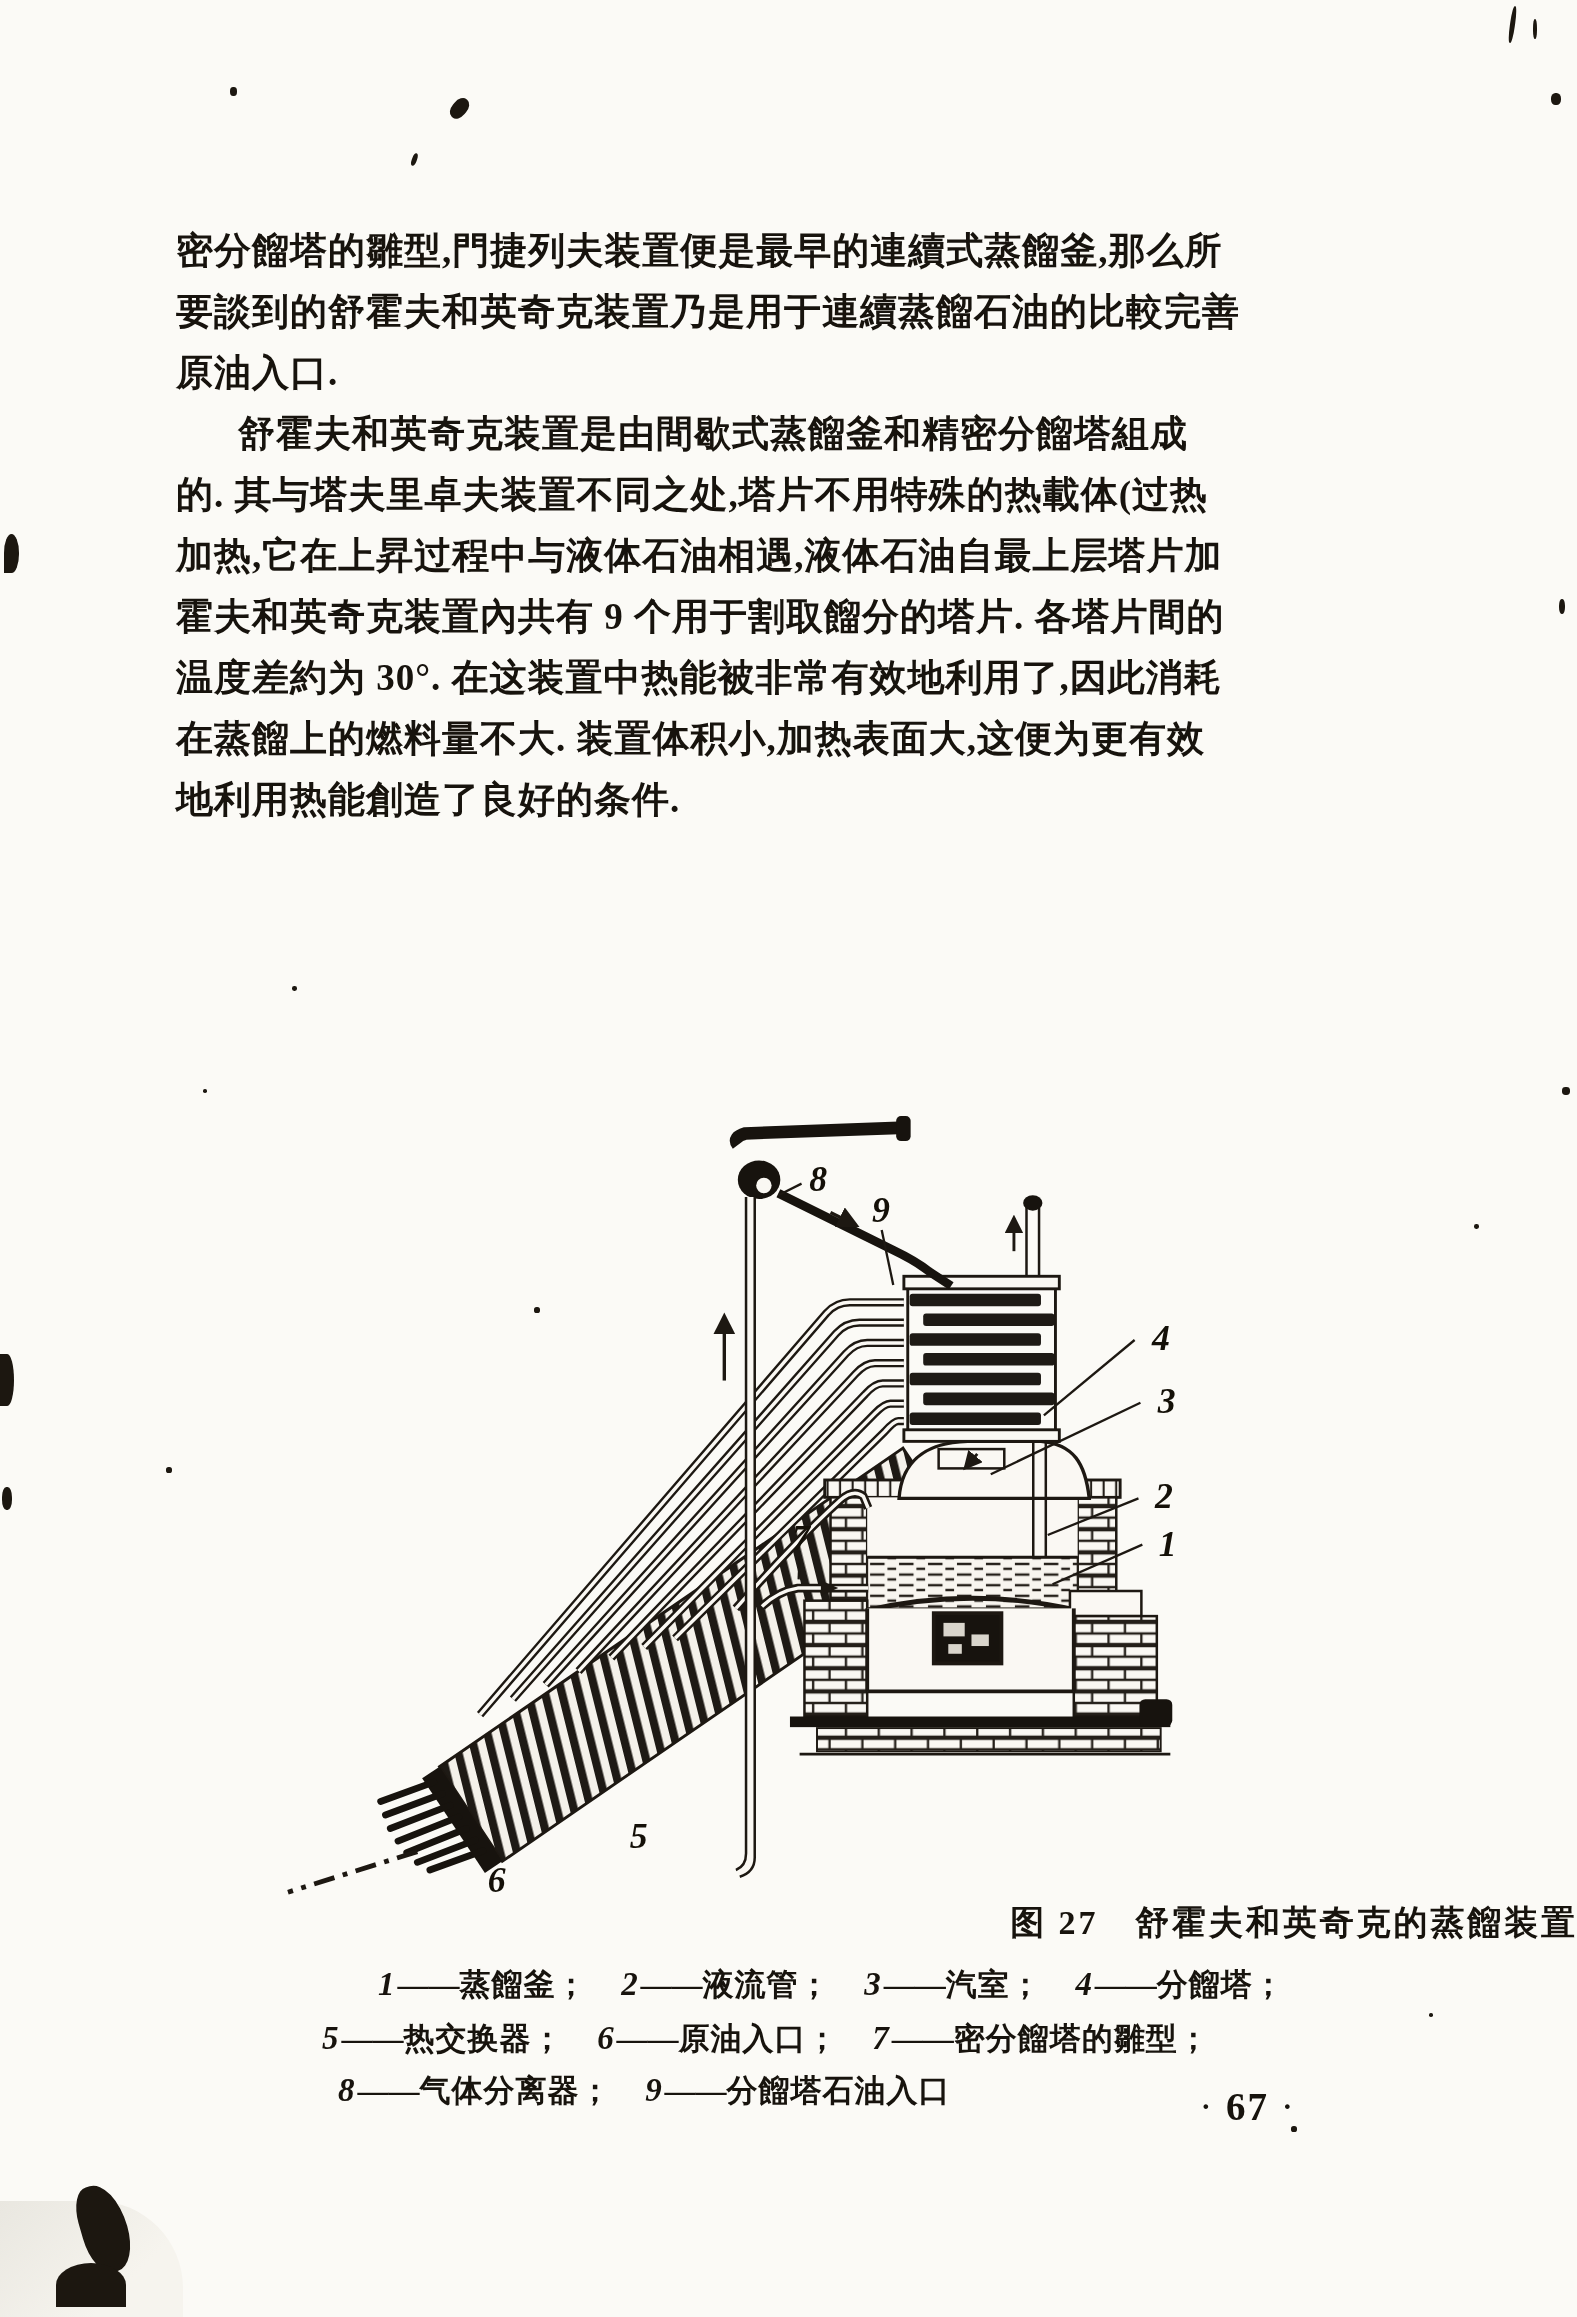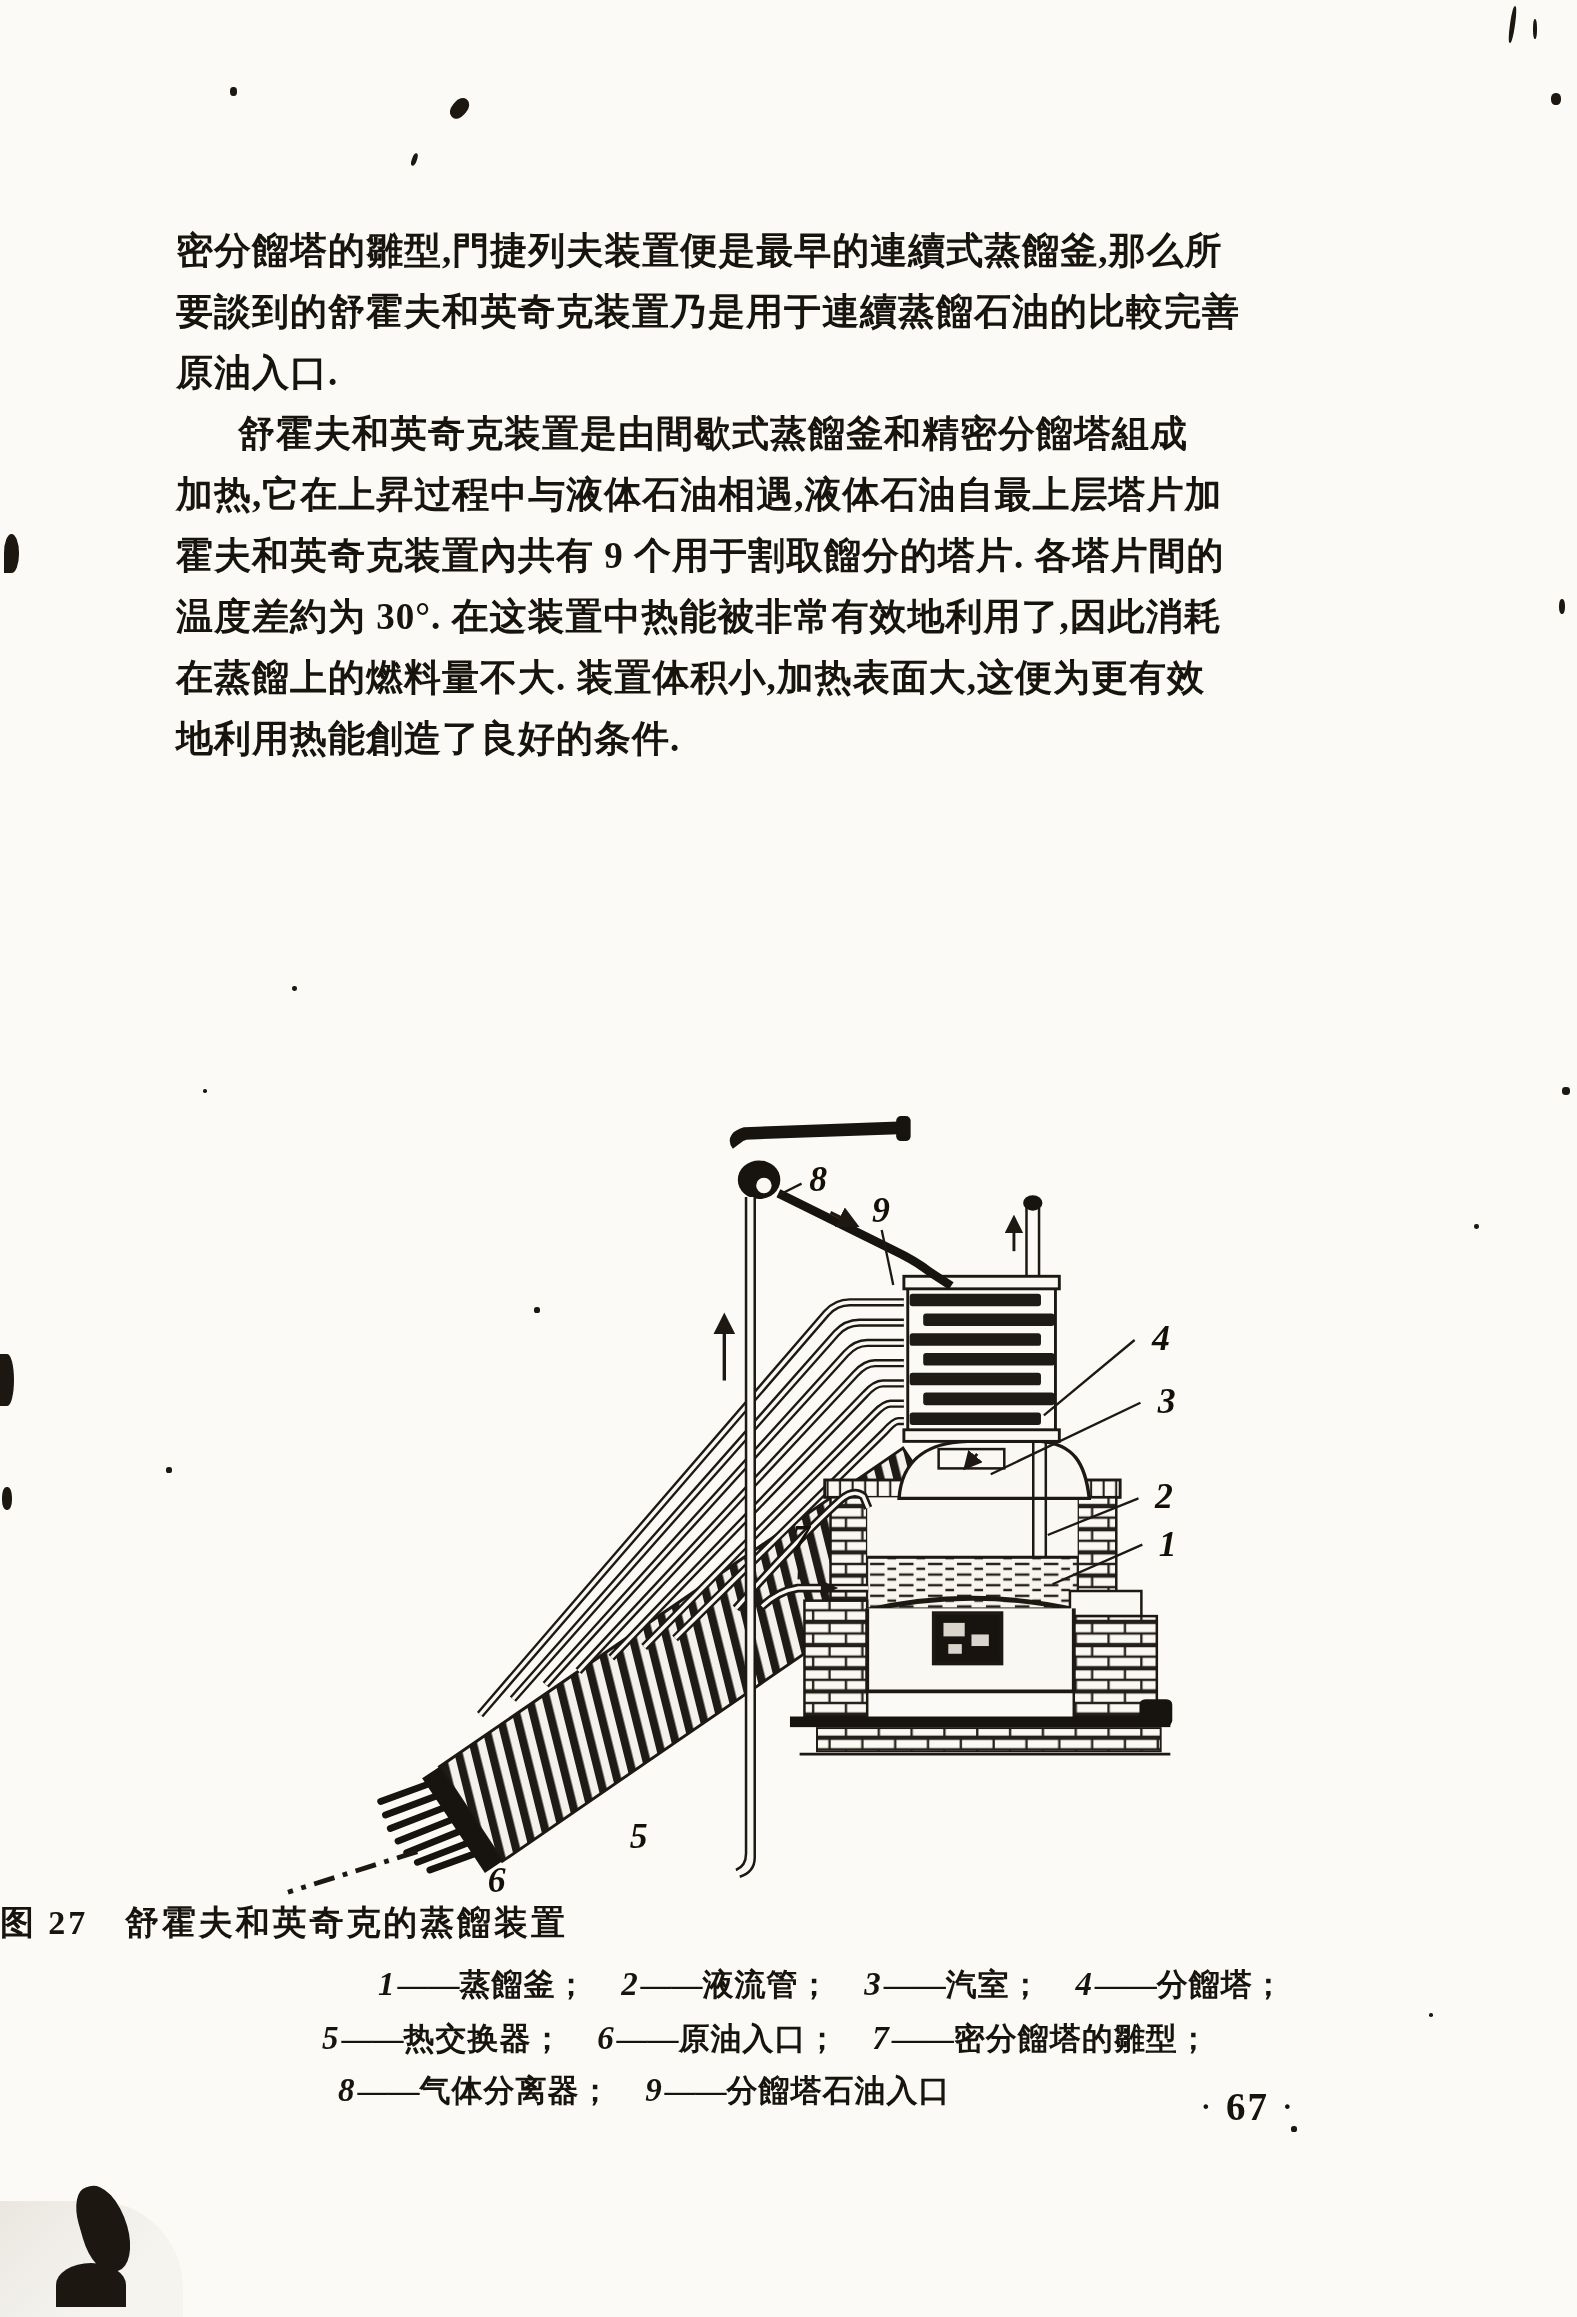--- a/index.html
+++ b/index.html
@@ -12,21 +12,21 @@
   
   .textblock{
     position:absolute;left:176px;top:220px;width:1255px;
     font-size:37px;line-height:61px;font-weight:bold;
     letter-spacing:1px;
   }
   .tline{white-space:nowrap;height:61px;}
   .tline.indent{padding-left:62px;}
   
   .figcap{
-    position:absolute;top:1900px;left:0;width:1578px;text-align:left;
+    position:absolute;top:1900px;left:0;width:1578px;text-align:right;
     font-size:34px;font-weight:bold;letter-spacing:2.9px;
   }
   .legend-line{
     position:absolute;font-size:31px;font-weight:bold;letter-spacing:1px;
     white-space:nowrap;
   }
   .lg1{top:1964px;left:378px;}
   .lg2{top:2018px;left:322px;}
   .lg3{top:2070px;left:338px;}
   .legend-item{margin-right:25px;}
@@ -50,20 +50,21 @@
   }
 </style>
 </head>
 <body>
 
 <div class="textblock">
   <div class="tline">密分餾塔的雛型,門捷列夫装置便是最早的連續式蒸餾釜,那么所</div>
   <div class="tline">要談到的舒霍夫和英奇克装置乃是用于連續蒸餾石油的比較完善</div>
   <div class="tline">原油入口.</div>
   <div class="tline indent">舒霍夫和英奇克装置是由間歇式蒸餾釜和精密分餾塔組成</div>
+  <div class="tline">的. 其与塔夫里卓夫装置不同之处,塔片不用特殊的热載体(过热</div>
   <div class="tline">加热,它在上昇过程中与液体石油相遇,液体石油自最上层塔片加</div>
   <div class="tline">霍夫和英奇克装置內共有 9 个用于割取餾分的塔片. 各塔片間的</div>
   <div class="tline">温度差約为 30°. 在这装置中热能被非常有效地利用了,因此消耗</div>
   <div class="tline">在蒸餾上的燃料量不大. 装置体积小,加热表面大,这便为更有效</div>
   <div class="tline">地利用热能創造了良好的条件.</div>
 </div>
 
 <svg class="diagram" width="1578" height="2317" viewBox="0 0 1634 2400">
   <defs>
     <pattern id="brick" width="34" height="24" patternUnits="userSpaceOnUse">

